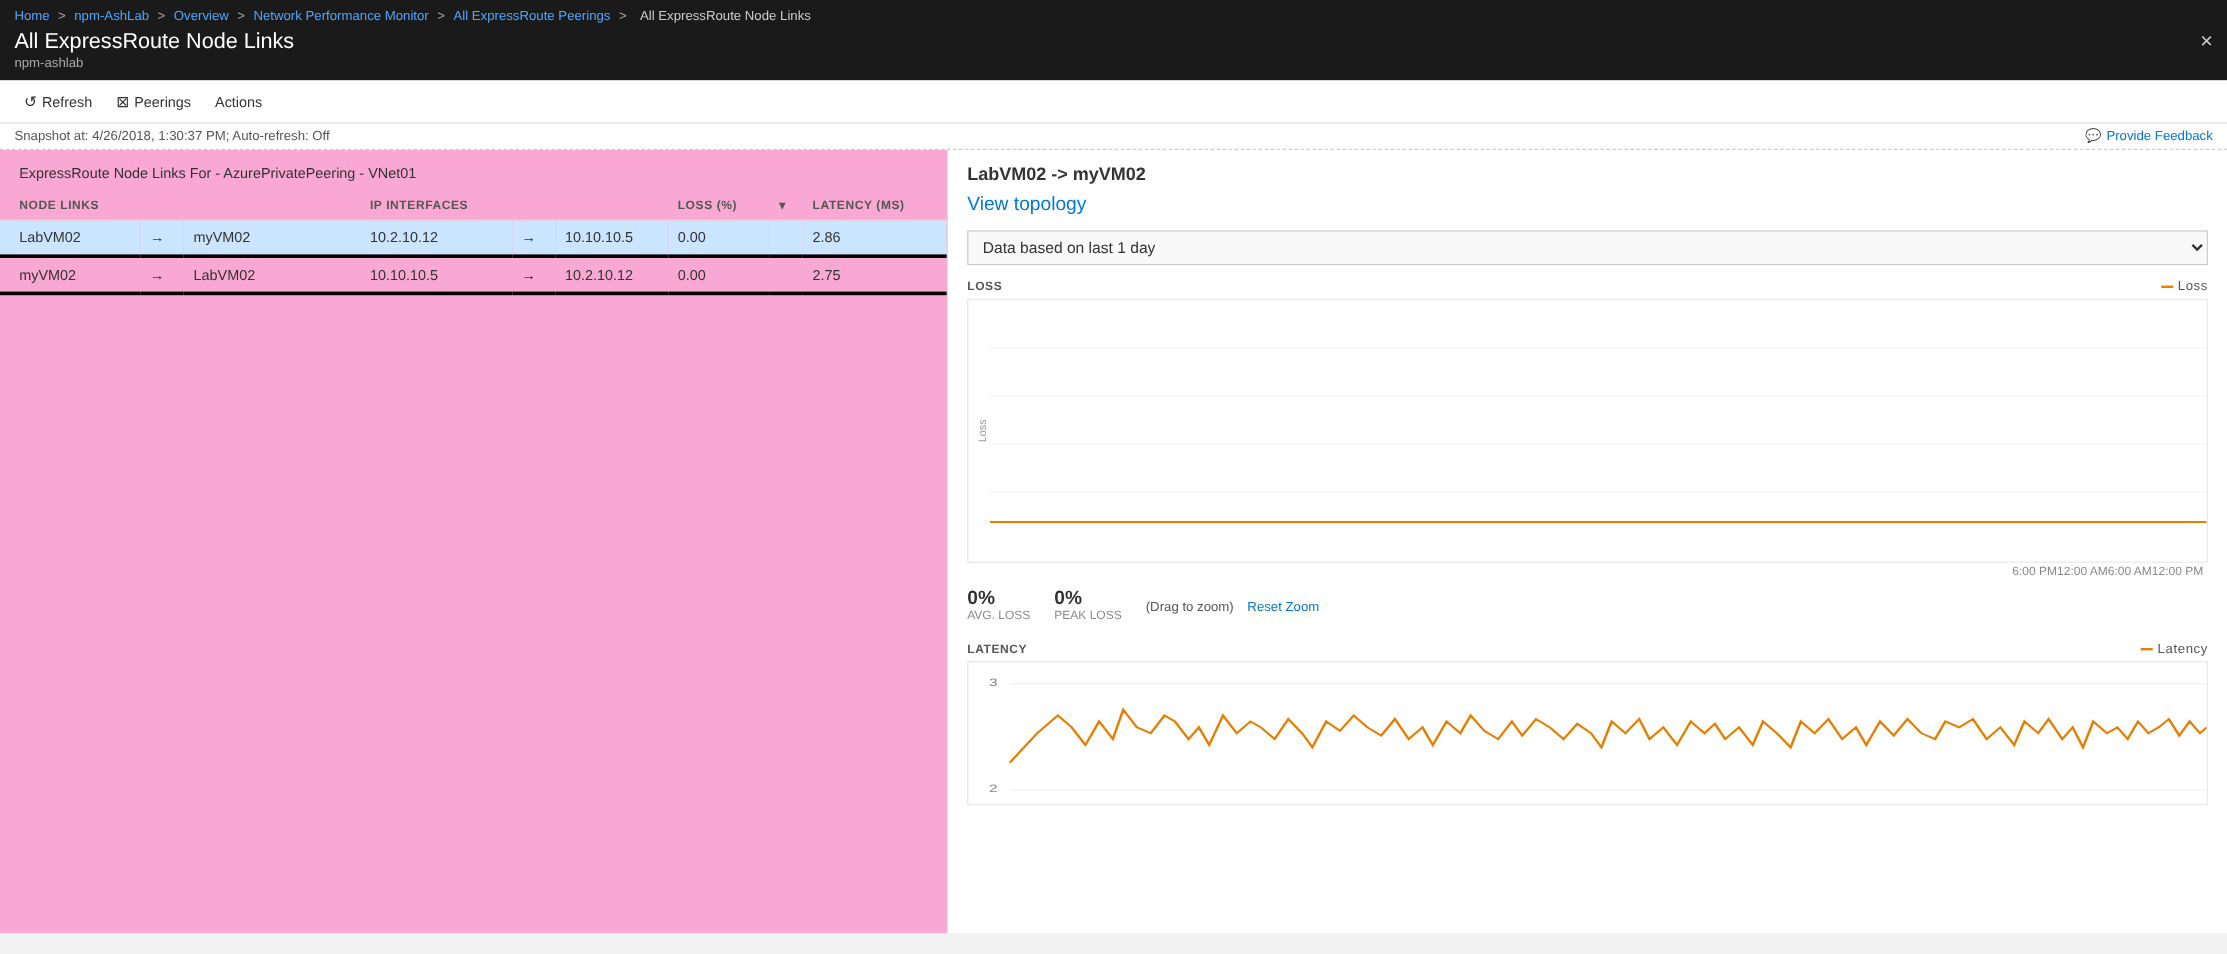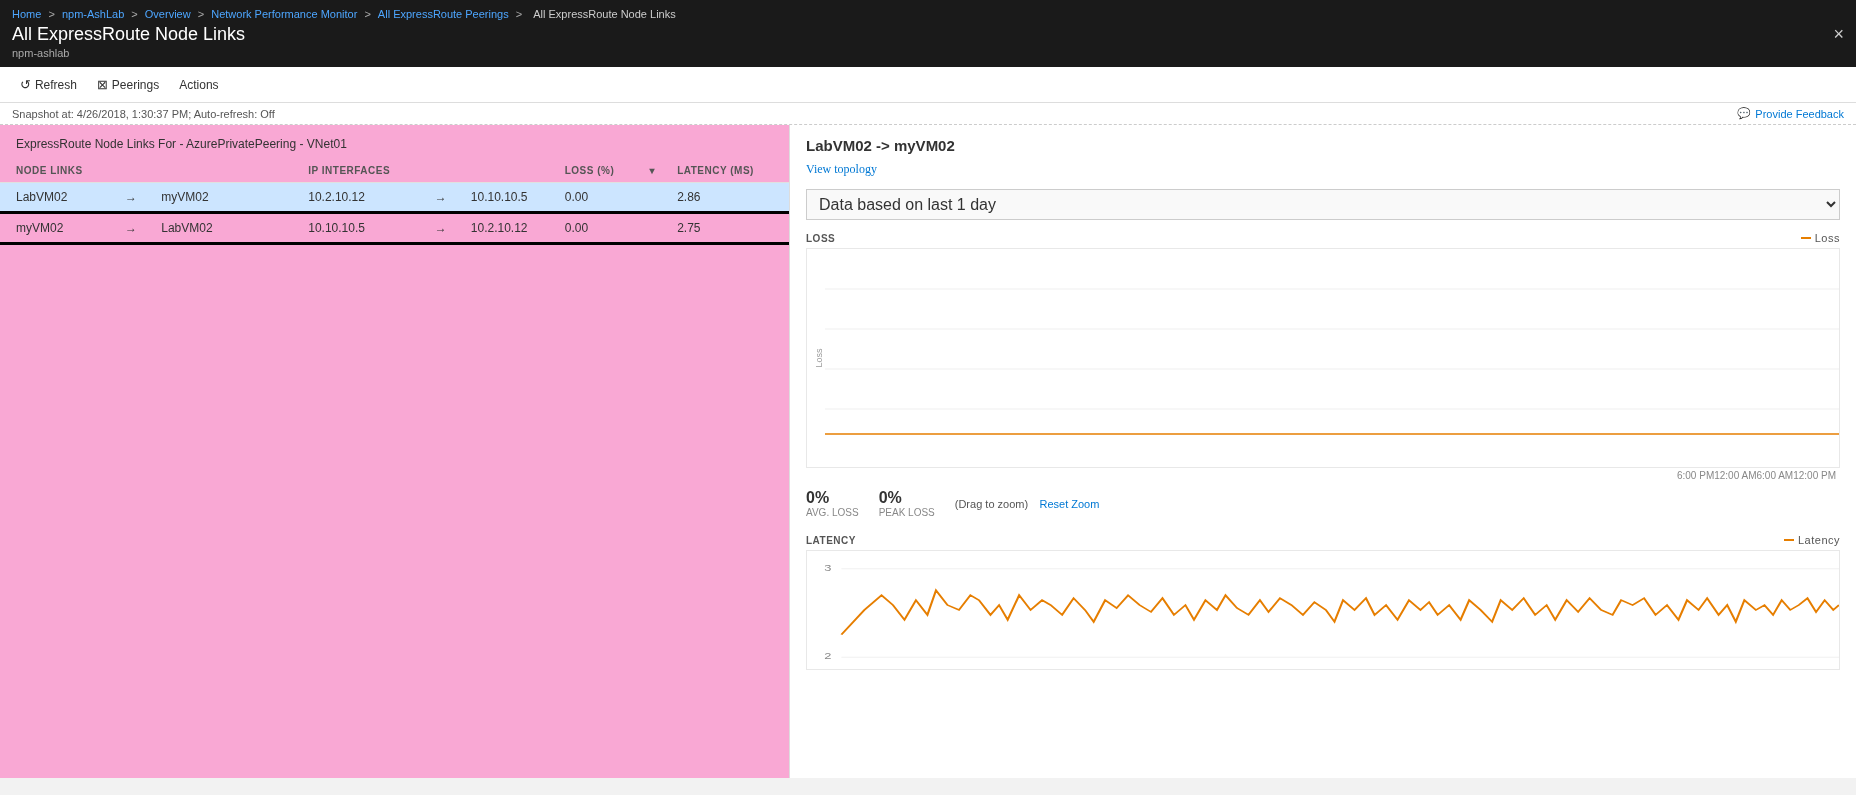--- a/index.html
+++ b/index.html
@@ -137,31 +137,30 @@
 
     .detail-title {
       font-size: 15px;
       font-weight: 600;
       color: #333;
       margin-bottom: 8px;
     }
     .view-topology-link {
       color: #0078d4;
       text-decoration: none;
-      font-size: 12px;
+      font-size: 16px;
       margin-bottom: 12px;
       display: inline-block;
-      font-family: Liberation Serif, serif;
     }
 
     
     .time-dropdown {
       width: 100%;
       padding: 5px 8px;
-      font-size: 16px;
+      font-size: 13px;
       border: 1px solid #ccc;
       background: #f9f9f9;
       color: #333;
       margin-bottom: 12px;
       cursor: pointer;
       appearance: auto;
     }
 
     
     .chart-section { margin-bottom: 16px; }

